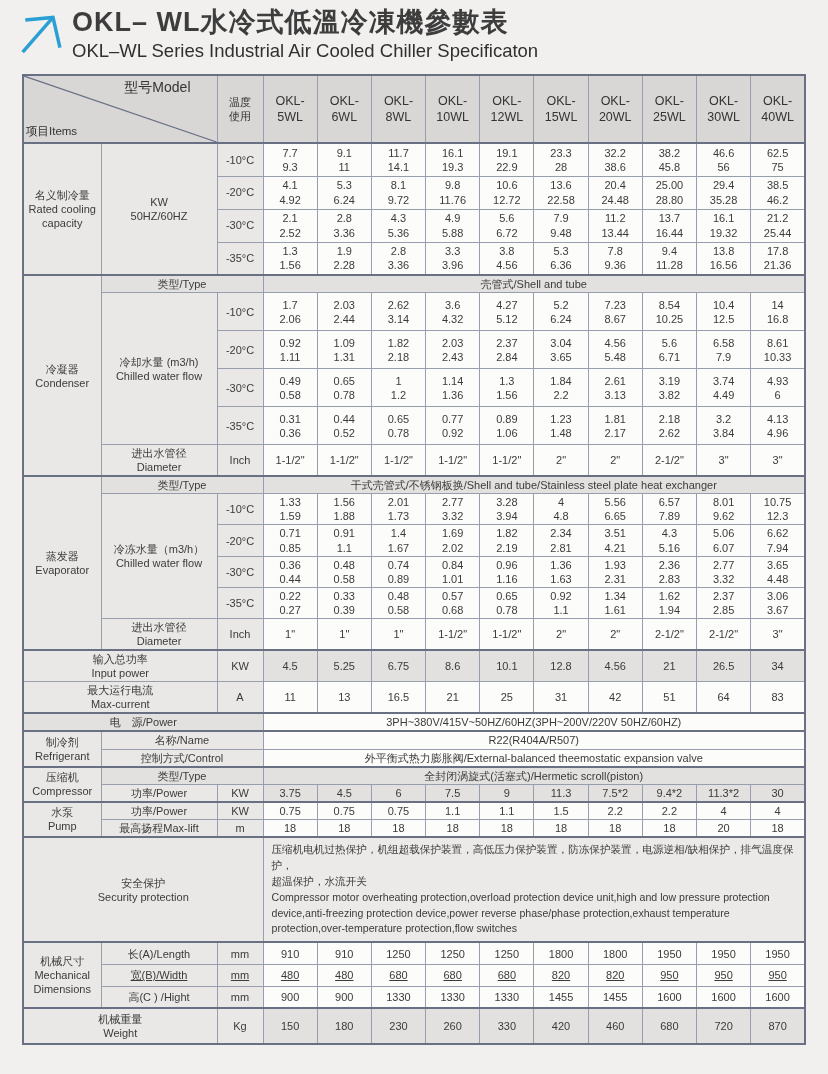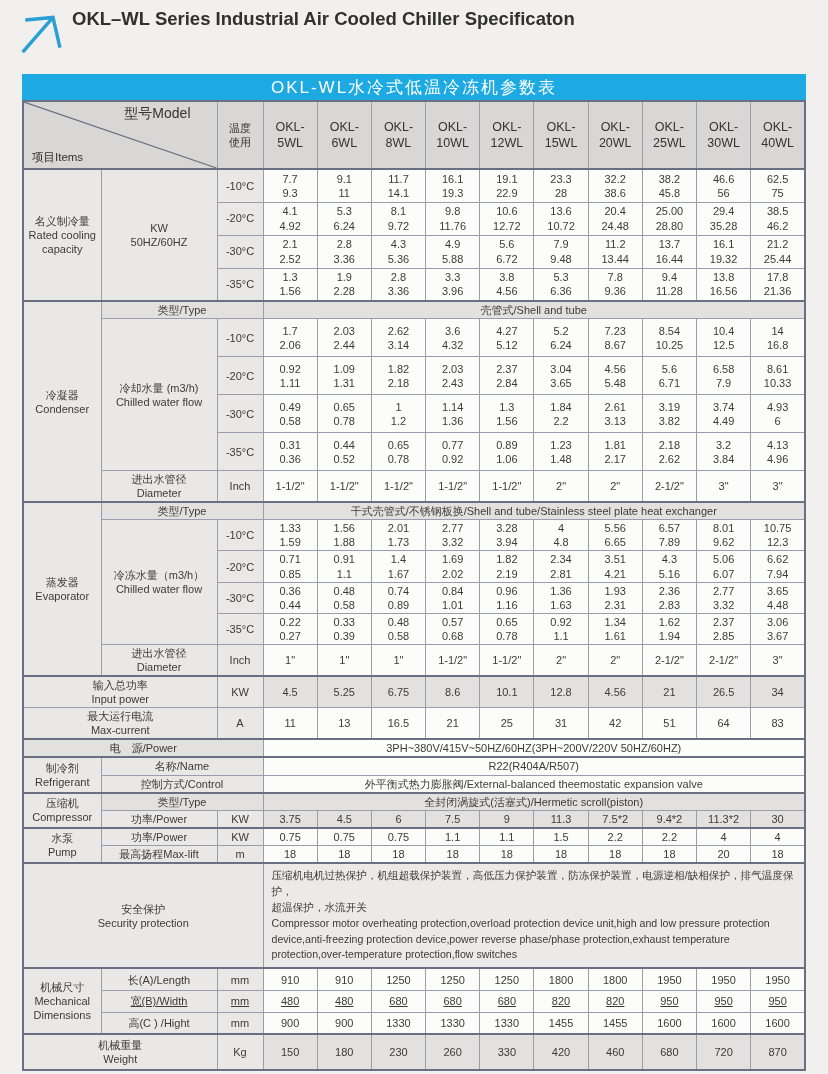--- a/index.html
+++ b/index.html
@@ -7,33 +7,33 @@
     width:828px;height:1074px;overflow:hidden;
     background:#f1f0ee;
     font-family:"Liberation Sans","DejaVu Sans",sans-serif;
     color:#3b3b3b;
   }
   
   .page-head{display:flex;align-items:flex-start;padding:6px 0 0 14px;height:60px;}
   .logo{width:52px;height:54px;flex:0 0 52px;}
   .head-txt{margin-left:6px;}
   .title-zh{font-size:27px;font-weight:600;color:#3d3d3d;line-height:1.1;margin-top:2px;letter-spacing:1px;}
-  .title-en{font-size:18.5px;font-weight:700;color:#303030;line-height:1.15;margin-top:2px;}
+  .title-en{font-size:18.5px;font-weight:400;color:#303030;line-height:1.15;margin-top:2px;}
   
   .tbl-wrap{margin:8px 0 0 22px;width:784px;}
   .banner{background:#1daae3;color:#fff;font-size:17px;font-weight:500;text-align:center;height:26px;line-height:27px;letter-spacing:2px;}
   table{border-collapse:collapse;table-layout:fixed;width:784px;border:2px solid #697084;}
   col.c1{width:78px;} col.c2{width:116px;} col.c3{width:46px;}
   th,td{border:1px solid #989eae;text-align:center;vertical-align:middle;
         white-space:pre-line;line-height:1.28;padding:1px 2px;overflow:hidden;}
   thead th{background:#d8d7d5;font-weight:normal;color:#333;font-size:12.5px;border-bottom:2px solid #697084;}
   thead tr{height:36px;}
   .corner{position:relative;background:#d8d7d5;}
   .corner svg{position:absolute;left:0;top:0;width:100%;height:100%;}
-  .corner .c-items{position:absolute;left:8px;bottom:3px;font-size:11.5px;}
+  .corner .c-items{position:absolute;left:2px;bottom:3px;font-size:11.5px;}
   .corner .c-model{position:absolute;right:26px;top:3px;font-size:14px;}
   .tmp-h{font-size:11px;}
   td{font-size:11px;color:#3b3b3b;}
   td.lbl{background:#e9e8e6;}
   td.lblg{background:#e2e1df;}
   td.tmp{background:#e9e8e6;}
   td.val{background:#fcfcfb;}
   td.valg{background:#e2e1df;}
   td.span{background:#fcfcfb;}
   td.spang{background:#e2e1df;}
@@ -42,26 +42,26 @@
 </style>
 </head>
 <body>
 
 <div class="page-head">
   <svg class="logo" viewBox="0 0 60 60">
     <polyline points="10,52 45,12" stroke="#2a9fd4" stroke-width="4" fill="none"></polyline>
     <polyline points="13,15 45,12 53,47" stroke="#2a9fd4" stroke-width="4" fill="none" stroke-linejoin="miter"></polyline>
   </svg>
   <div class="head-txt">
+    <div class="title-zh">OKL– WL水冷式低溫冷凍機參數表</div>
     <div class="title-en">OKL–WL Series Industrial Air Cooled Chiller Specificaton</div>
   </div>
 </div>
 
 <div class="tbl-wrap">
-  <div class="banner">OKL-WL水冷式低温冷冻机参数表</div>
   <table>
     <colgroup>
         <col class="c1">
         <col class="c2">
         <col class="c3">
       <col>
         <col>
         <col>
         <col>
         <col>
@@ -139,21 +139,21 @@
 4.92</td>
           <td class="val">5.3
 6.24</td>
           <td class="val">8.1
 9.72</td>
           <td class="val">9.8
 11.76</td>
           <td class="val">10.6
 12.72</td>
           <td class="val">13.6
-10.72</td>
+22.58</td>
           <td class="val">20.4
 24.48</td>
           <td class="val">25.00
 28.80</td>
           <td class="val">29.4
 35.28</td>
           <td class="val">38.5
 46.2</td>
         </tr>
         <tr style="height: 33px;">

